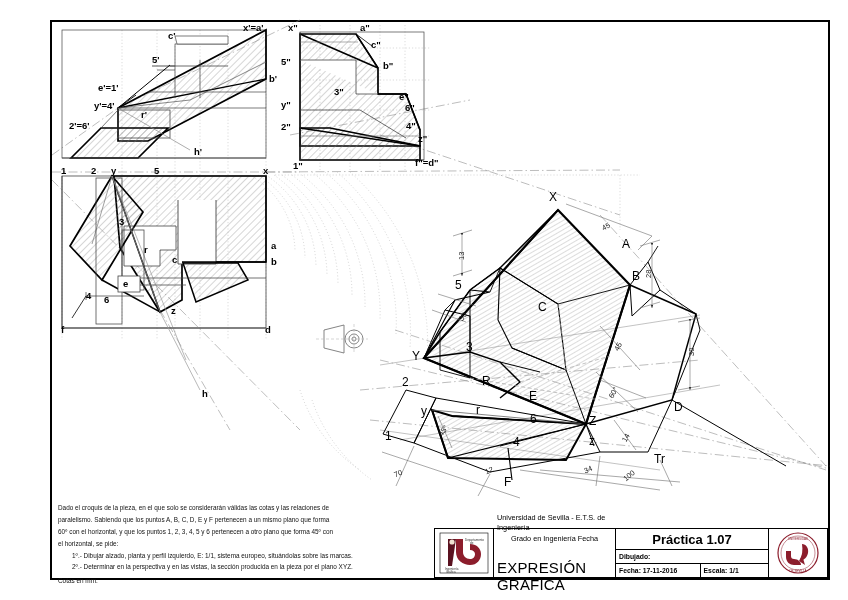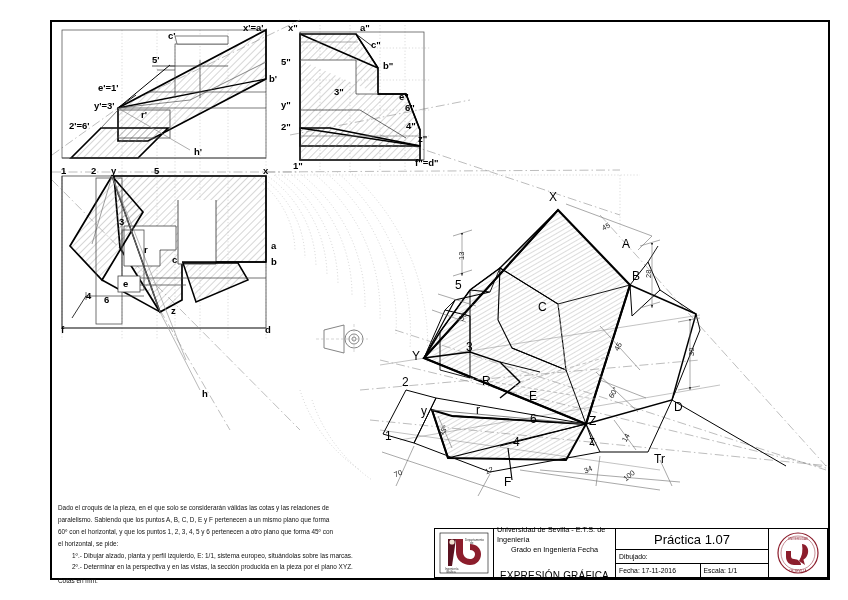--- a/index.html
+++ b/index.html
@@ -23,23 +23,23 @@
   
   #titleblock{position:absolute;left:434px;top:528px;width:394px;height:50px;
               border:1.4px solid #000;box-sizing:border-box;display:flex;
               background:#fff;}
   #tb-logo{width:58px;border-right:1.2px solid #000;display:flex;
            align-items:center;justify-content:center;}
   #tb-uni{flex:1;border-right:1.2px solid #000;display:flex;flex-direction:column;
           align-items:center;justify-content:center;padding:2px 3px;
           box-sizing:border-box;}
   #tb-uni .l1{font-size:7.3px;line-height:1.38;}
-  #tb-uni .l3{font-size:10px;margin-top:15px;letter-spacing:.2px;}
+  #tb-uni .l3{font-size:15px;margin-top:15px;letter-spacing:.2px;}
   #tb-right{width:152px;display:flex;flex-direction:column;
-            border-right:1.2px solid #000;}
+            border-right:1.2px solid #000;font-weight:bold;}
   #tb-practica{flex:1.35;display:flex;align-items:center;justify-content:center;
                border-bottom:1.1px solid #000;font-size:13px;}
   #tb-dib{flex:.85;display:flex;align-items:center;
           border-bottom:1.1px solid #000;font-size:6.8px;padding-left:3px;}
   #tb-row{flex:.85;display:flex;}
   #tb-fecha{flex:1.25;border-right:1.1px solid #000;display:flex;
             align-items:center;font-size:6.8px;padding-left:3px;}
   #tb-escala{flex:1;display:flex;align-items:center;font-size:6.8px;
              padding-left:3px;}
   #tb-seal{width:58px;display:flex;align-items:center;justify-content:center;}
@@ -320,21 +320,21 @@
         </g>
       </g>
     </g>
   </svg>
 
   <div class="lbl b" style="left:168px;top:31px">c'</div>
   <div class="lbl b" style="left:243px;top:23px">x'=a'</div>
   <div class="lbl b" style="left:152px;top:55px">5'</div>
   <div class="lbl b" style="left:269px;top:74px">b'</div>
   <div class="lbl b" style="left:98px;top:83px">e'=1'</div>
-  <div class="lbl b" style="left:94px;top:101px">y'=3'</div>
+  <div class="lbl b" style="left:94px;top:101px">y'=4'</div>
   <div class="lbl b" style="left:69px;top:121px">2'=6'</div>
   <div class="lbl b" style="left:141px;top:110px">r'</div>
   <div class="lbl b" style="left:194px;top:147px">h'</div>
 
   <div class="lbl b" style="left:288px;top:23px">x"</div>
   <div class="lbl b" style="left:360px;top:23px">a"</div>
   <div class="lbl b" style="left:371px;top:40px">c"</div>
   <div class="lbl b" style="left:281px;top:57px">5"</div>
   <div class="lbl b" style="left:383px;top:61px">b"</div>
   <div class="lbl b" style="left:334px;top:87px">3"</div>

